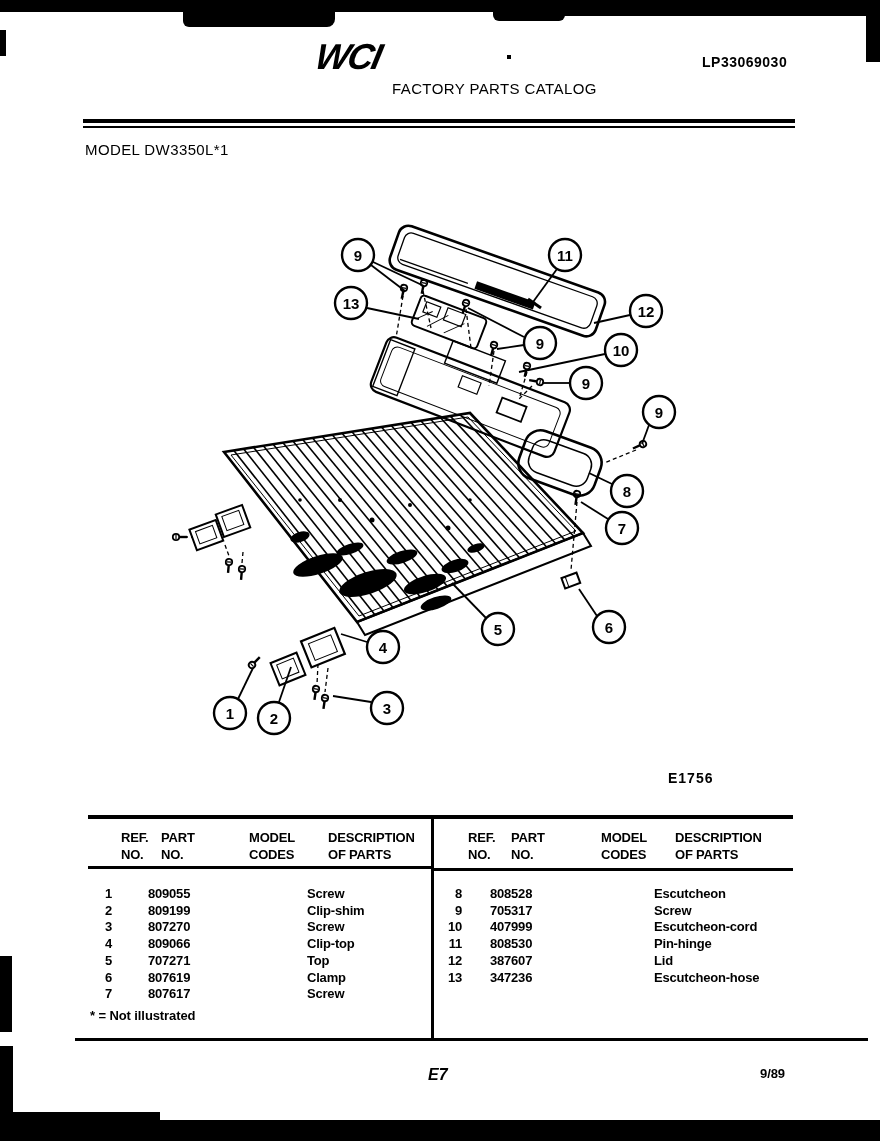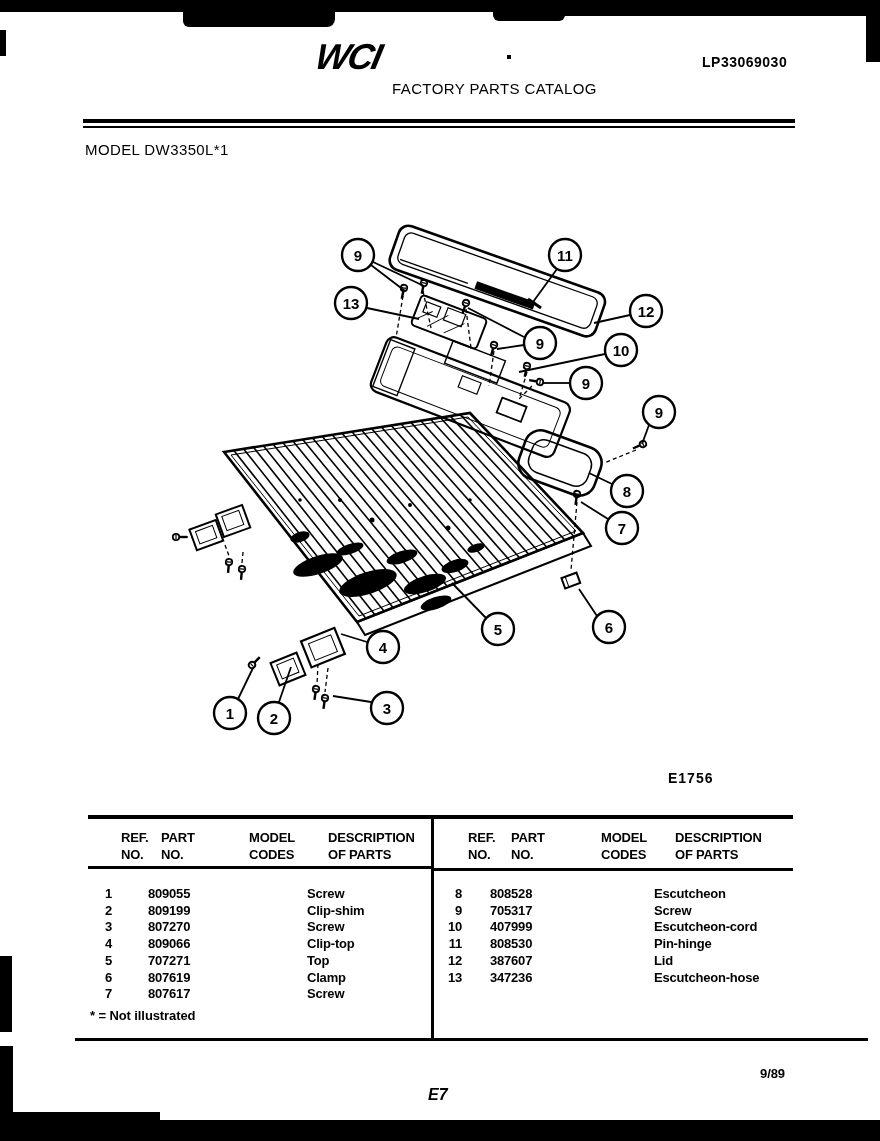--- a/index.html
+++ b/index.html
@@ -23,21 +23,21 @@
   .lt .ref{left:88px;width:24px;text-align:right;}
   .lt .part{left:140px;margin-left:8px;}
   .lt .codes{left:228px;}
   .lt .desc{left:307px;}
   .rt .ref{left:438px;width:24px;text-align:right;}
   .rt .part{left:490px;}
   .rt .codes{left:580px;}
   .rt .desc{left:654px;}
   
   .foot{font-size:13px;font-weight:bold;letter-spacing:-.1px;}
-  .pageno{font-size:16px;font-weight:bold;font-style:italic;margin-top:20px;}
+  .pageno{font-size:16px;font-weight:bold;font-style:italic;}
   
   svg .ln{stroke:#000;fill:none;}
   svg .callout{fill:#fff;stroke:#000;stroke-width:2.4px;}
   svg .callout-num{font-family:"Liberation Sans",sans-serif;font-size:15px;font-weight:bold;fill:#000;text-anchor:middle;}
   svg .leader{stroke:#000;stroke-width:1.8px;}
   svg .dash{stroke:#000;stroke-width:1.3px;stroke-dasharray:4 3;fill:none;}
   svg .blob{fill:#000;}
 </style>
 </head>
 <body>

